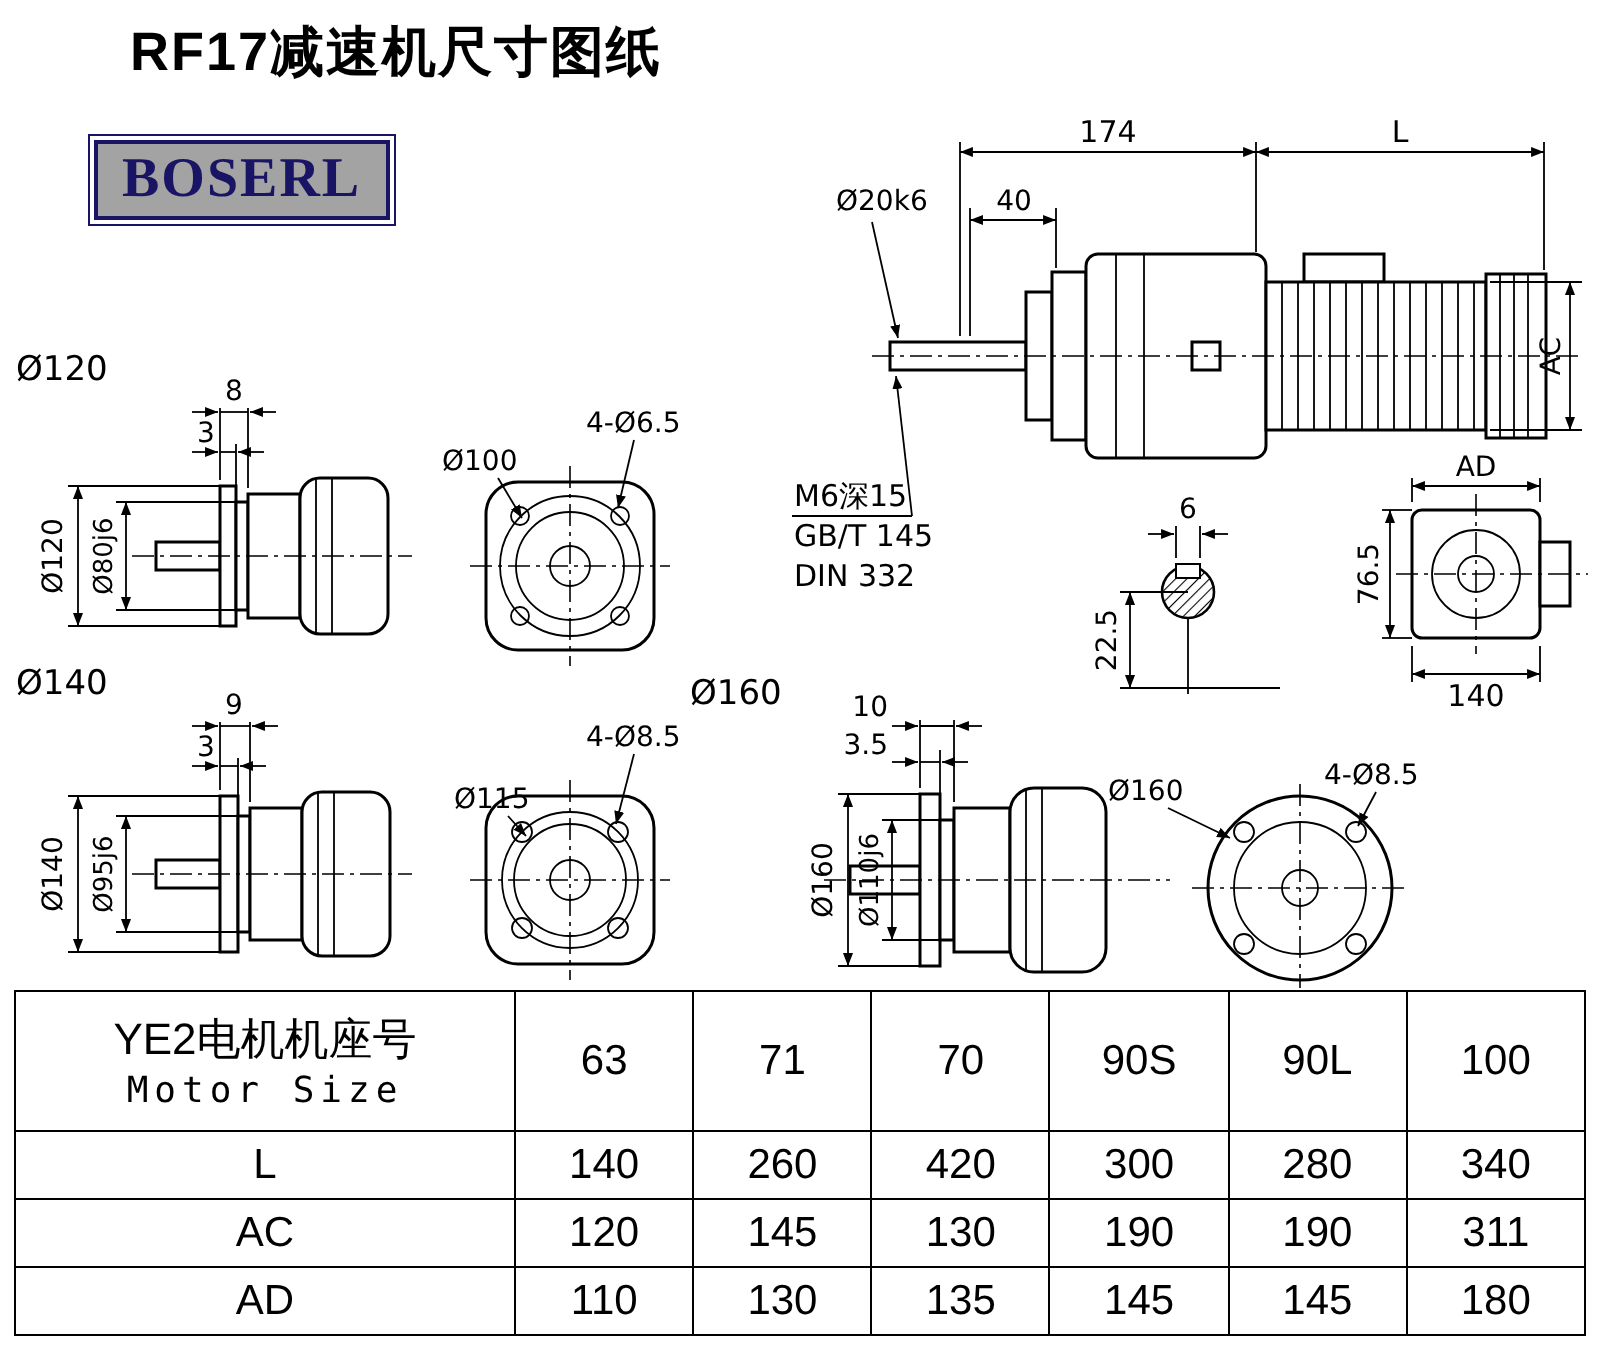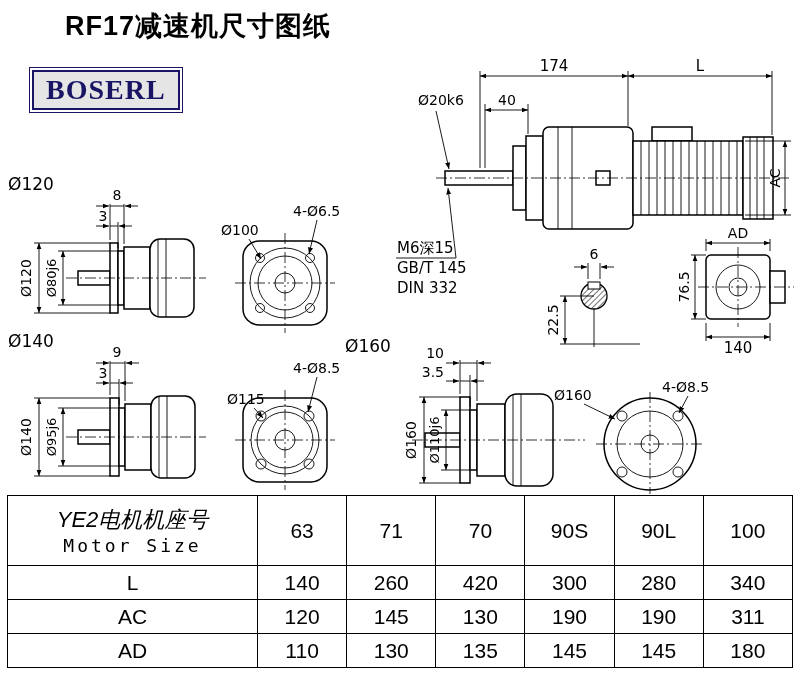--- a/index.html
+++ b/index.html
@@ -1,40 +1,40 @@
 <!DOCTYPE html>
 <html><head>
 <meta charset="utf-8">
 <style>
   html,body{margin:0;padding:0;background:#fff;}
   .stage{position:relative;width:800px;height:673px;background:#fff;overflow:hidden;
          font-family:"Liberation Sans","DejaVu Sans",sans-serif;color:#000;}
   .page-title{position:absolute;left:65px;top:8px;font-size:27px;font-weight:bold;letter-spacing:1px;}
-  .logo-box{position:absolute;left:32px;top:70px;padding:2px 12px;border:2px solid #1a1464;
-            outline:1px solid #1a1464;outline-offset:2px;background:#e5e5e5;}
+  .logo-box{position:absolute;left:47px;top:70px;padding:2px 12px;border:2px solid #1a1464;
+            outline:1px solid #1a1464;outline-offset:2px;background:#a3a3a3;}
   .logo-box span{font-family:"Liberation Serif","DejaVu Serif",serif;font-weight:bold;
                  font-size:28px;color:#1a1464;letter-spacing:1px;}
   svg.drawing{position:absolute;left:0;top:0;}
   svg .part{fill:#fff;stroke:#000;stroke-width:1.5;}
   svg .thin{fill:none;stroke:#000;stroke-width:0.9;}
   svg .dim{fill:none;stroke:#000;stroke-width:0.9;}
   svg .cl{fill:none;stroke:#000;stroke-width:0.8;stroke-dasharray:11 3 2 3;}
   svg text{font-family:"DejaVu Sans","Liberation Sans",sans-serif;font-size:14px;fill:#000;}
   svg .tm{text-anchor:middle;} svg .te{text-anchor:end;}
   svg .t13{font-size:13px;} svg .t15{font-size:15px;} svg .t17{font-size:17px;}
   table.size-table{position:absolute;left:7px;top:495px;width:786px;border-collapse:collapse;
                    table-layout:fixed;background:#fff;}
   table.size-table th,table.size-table td{border:1.5px solid #000;text-align:center;
                    vertical-align:middle;font-weight:normal;padding:0;}
   table.size-table col.c0{width:250px;}
   tr.hdr{height:70px;}
   tr.row{height:34px;}
   .hdr th{font-size:21px;}
   .cell-val{font-size:21px;}
-  .hdr-cn{font-size:22px;line-height:1.35;font-style:italic;}
+  .hdr-cn{font-size:22px;line-height:1.35;}
   .hdr-en{font-family:"DejaVu Sans Mono","Liberation Mono",monospace;font-size:18px;letter-spacing:3px;line-height:1.2;}
 </style>
 </head>
 <body>
 
 <div class="stage">
 
   <div class="page-title">RF17减速机尺寸图纸</div>
   <div class="logo-box">
     <span>BOSERL</span>

